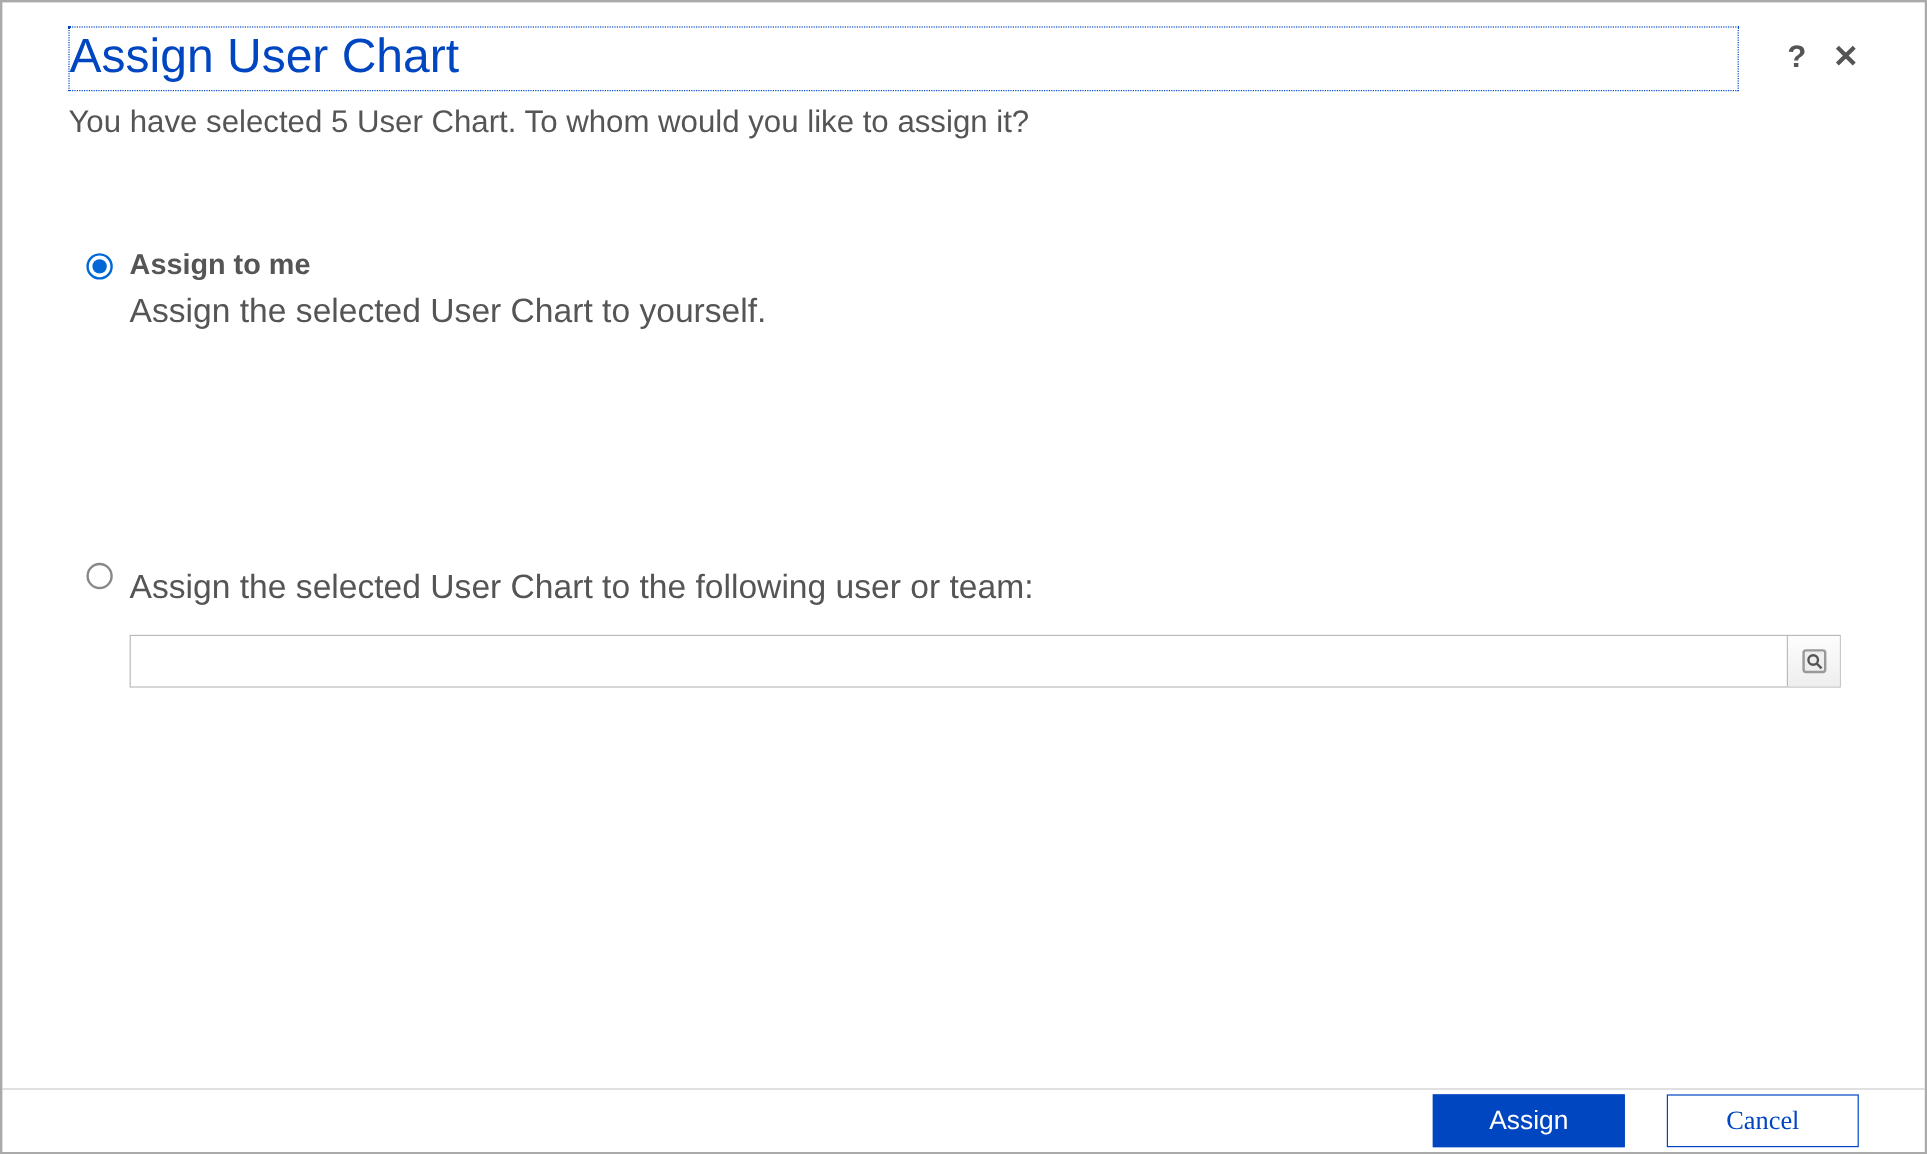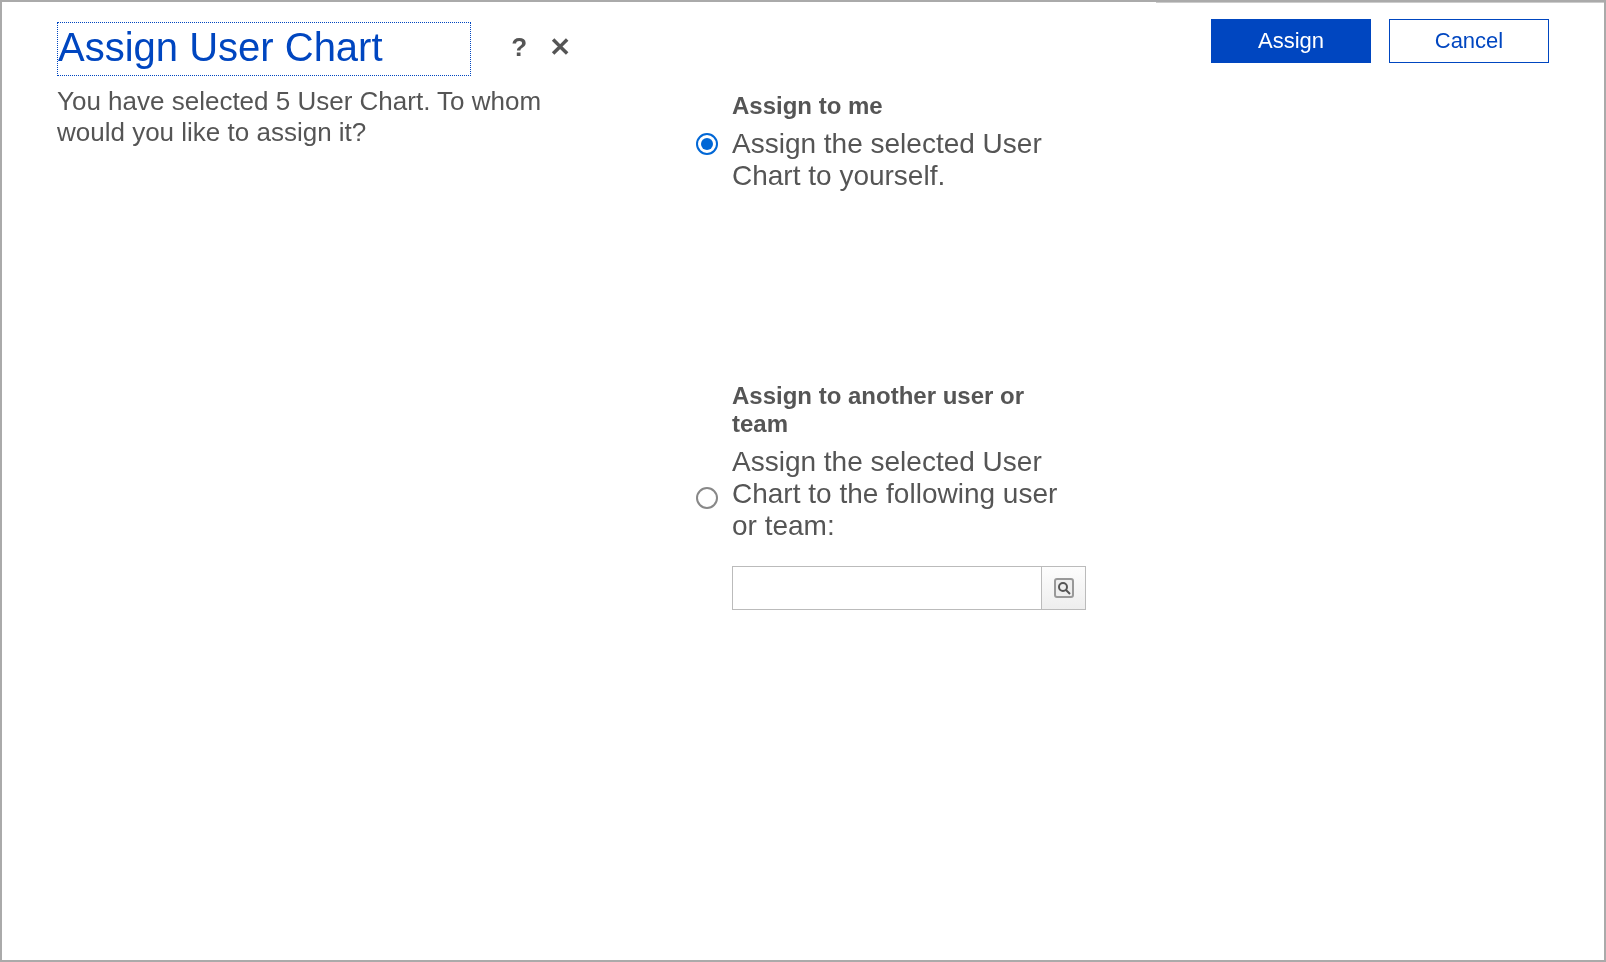--- a/index.html
+++ b/index.html
@@ -9,21 +9,21 @@
       width: 1606px;
       height: 962px;
       position: relative;
       border: 2px solid #aaa;
       overflow: hidden;
     }
     .dialog {
       position: absolute;
       inset: 0;
       display: flex;
-      flex-direction: row;
+      flex-direction: column;
     }
     .header {
       padding: 20px 55px 0 55px;
       position: relative;
     }
     .title-wrap {
       border: 1px dotted #0046c0;
       padding: 0 6px 4px 0;
       margin-right: 100px;
     }
@@ -53,21 +53,21 @@
       font-weight: 700;
       cursor: pointer;
       font-family: Arial, sans-serif;
     }
     .content {
       flex: 1;
       padding: 90px 70px 0 70px;
     }
     .option {
       display: flex;
-      align-items: center;
+      align-items: flex-start;
       gap: 14px;
     }
     .option + .option { margin-top: 190px; }
     .radio {
       width: 22px;
       height: 22px;
       border: 2px solid #888;
       border-radius: 50%;
       flex-shrink: 0;
       margin-top: 4px;
@@ -115,44 +115,45 @@
       border-left: 1px solid #bbb;
       background: linear-gradient(#fdfdfd, #eee);
       display: flex;
       align-items: center;
       justify-content: center;
       cursor: pointer;
     }
     .lookup-btn svg { width: 24px; height: 24px; }
     .footer {
       border-top: 1px solid #ccc;
-      padding: 16px 55px;
+      padding: 4px 55px;
       display: flex;
       justify-content: flex-end;
-      gap: 18px;
+      gap: 35px;
     }
     .btn {
       min-width: 160px;
       height: 44px;
       font-size: 22px;
       display: flex;
       align-items: center;
       justify-content: center;
       cursor: pointer;
       border: 1px solid transparent;
     }
     .btn-primary {
       background: #0046c0;
       color: #fff;
       border-color: #0046c0;
     }
     .btn-secondary {
       background: #fff;
       color: #0046c0;
       border-color: #0046c0;
+      font-family: Liberation Serif, serif;
     }
   </style>
 </head>
 <body>
 
 <div class="dialog">
 
   <div class="header">
     <div class="title-wrap">
       <h1 class="title">Assign User Chart</h1>
@@ -170,21 +171,20 @@
       <div class="radio selected"></div>
       <div class="option-body">
         <div class="option-title">Assign to me</div>
         <div class="option-desc">Assign the selected User Chart to yourself.</div>
       </div>
     </div>
 
     <div class="option">
       <div class="radio"></div>
       <div class="option-body">
-        <div class="option-title">Assign to another user or team</div>
         <div class="option-desc">Assign the selected User Chart to the following user or team:</div>
         <div class="lookup">
           <input type="text" value="" style="">
           <div class="lookup-btn">
             <svg viewBox="0 0 24 24" fill="none" stroke="#666" stroke-width="2">
               <rect x="3" y="3" width="18" height="18" rx="2" fill="#eee" stroke="#999"></rect>
               <circle cx="11" cy="11" r="4" fill="none" stroke="#555"></circle>
               <line x1="14" y1="14" x2="18" y2="18" stroke="#555"></line>
             </svg>
           </div>

